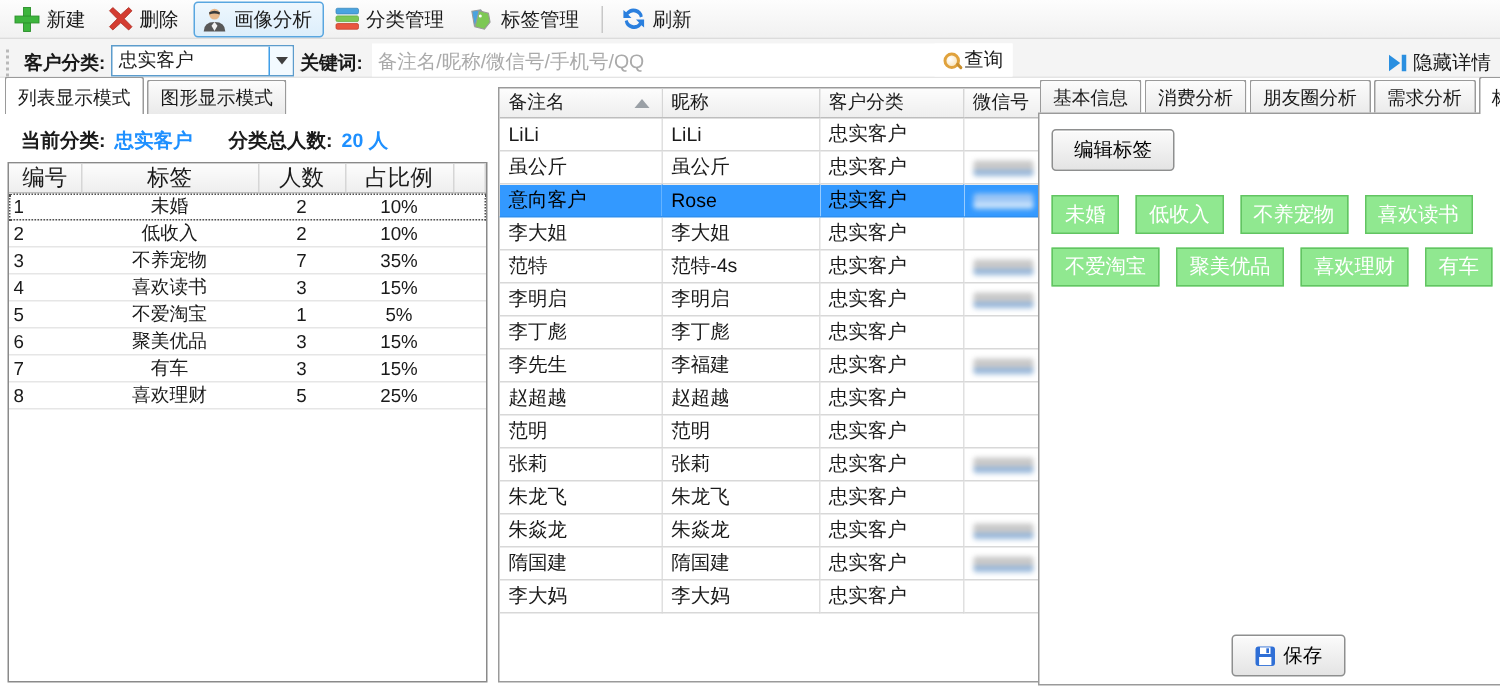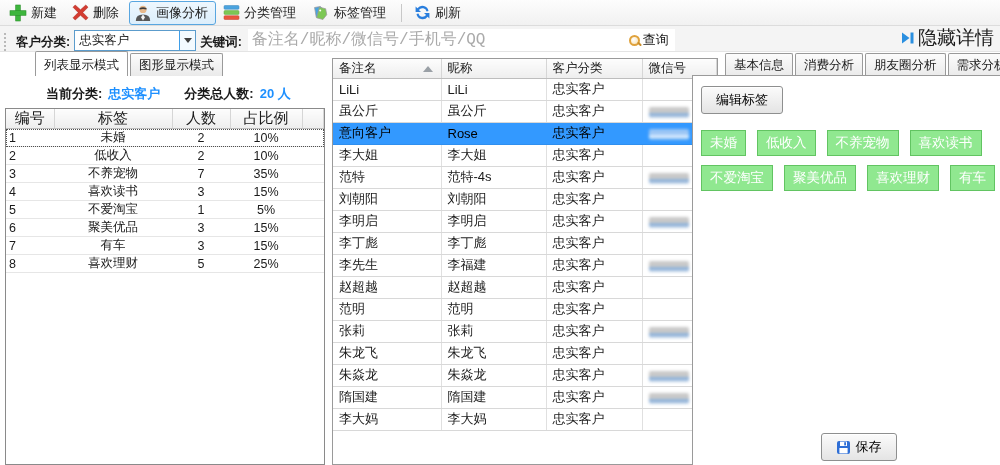--- a/index.html
+++ b/index.html
@@ -14,30 +14,30 @@
 
   
   .filterbar { position:absolute; top:26px; left:0; right:0; height:26px; background:#f4f4f4; display:flex; align-items:flex-end; padding-left:4px; border-bottom:1px solid #e4e4e4; }
   .grip { width:3px; height:18px; border-left:2px dotted #b9b9b9; margin-right:5px; }
   .flabel { font-weight:bold; font-size:12.5px; margin:0 4px; white-space:nowrap; }
   .combo { width:122px; height:21px; background:#fff; border:1px solid #5c9ccc; display:flex; align-items:center; position:relative; }
   .combo .val { flex:1; padding-left:4px; font-size:12.5px; }
   .combo .arrow-btn { width:16px; height:19px; border-left:1px solid #3f9ee8; background:#f3faff; display:flex; align-items:center; justify-content:center; }
   .tri-down { width:0; height:0; border-left:4px solid transparent; border-right:4px solid transparent; border-top:5px solid #404040; }
   .search-strip { display:flex; align-items:center; background:#fff; height:22px; margin-left:2px; }
-  .kw-input { border:none; outline:none; width:375px; height:20px; font-size:16px; padding:0 4px; color:#0f766e; background:#fff; font-family:Liberation Mono, monospace; }
+  .kw-input { border:none; outline:none; width:375px; height:20px; font-size:13px; padding:0 4px; color:#0f766e; background:#fff; font-family:Liberation Sans, sans-serif; }
   .kw-input::placeholder { color:#aaa; }
   .search-btn { display:flex; align-items:center; gap:3px; padding:0 6px; height:22px; font-size:13px; background:#fff; }
   .mag { width:11px; height:11px; border:2px solid #e0a23c; border-radius:50%; position:relative; background:radial-gradient(circle at 35% 35%, #fff, #f8dfae); }
   .mag::after { content:""; position:absolute; width:5px; height:2px; background:#c98f2e; transform:rotate(45deg); right:-4px; bottom:-1px; border-radius:1px; }
-  .hide-details { margin-left:auto; margin-right:6px; display:flex; align-items:center; gap:3px; font-size:19px; }
+  .hide-details { margin-left:auto; margin-right:6px; display:flex; align-items:center; gap:3px; font-size:13px; }
 
   
   .main { position:absolute; top:52px; left:0; right:0; bottom:0; background:#fff; }
-  .panel { position:absolute; top:0; bottom:0;padding-left:32px; }
+  .panel { position:absolute; top:0; bottom:10px; }
   .left-panel   { left:0;   width:330px; }
   .middle-panel { left:332px; width:386px; }
   .right-panel  { left:690px; width:338px; }
 
   
   .tabs { display:flex; align-items:flex-end; height:24px; padding-left:3px; }
   .tab { padding:3px 8px 2px; border:1px solid #9a9a9a; border-bottom:none; background:linear-gradient(#fcfcfc,#eaeaea); margin-right:2px; font-size:12.5px; white-space:nowrap; border-radius:2px 2px 0 0; position:relative; }
   .tab.active { background:#fff; padding-top:5px; z-index:2; }
 
   
@@ -293,26 +293,20 @@
               <td>李大姐</td>
               <td>李大姐</td>
               <td>忠实客户</td>
               <td></td>
             </tr>
             <tr>
               <td>范特</td>
               <td>范特-4s</td>
               <td>忠实客户</td>
               <td><span class="blob"></span></td>
-            </tr>
-            <tr>
-              <td>刘朝阳</td>
-              <td>刘朝阳</td>
-              <td>忠实客户</td>
-              <td></td>
             </tr>
             <tr>
               <td>李明启</td>
               <td>李明启</td>
               <td>忠实客户</td>
               <td><span class="blob"></span></td>
             </tr>
             <tr>
               <td>李丁彪</td>
               <td>李丁彪</td>

